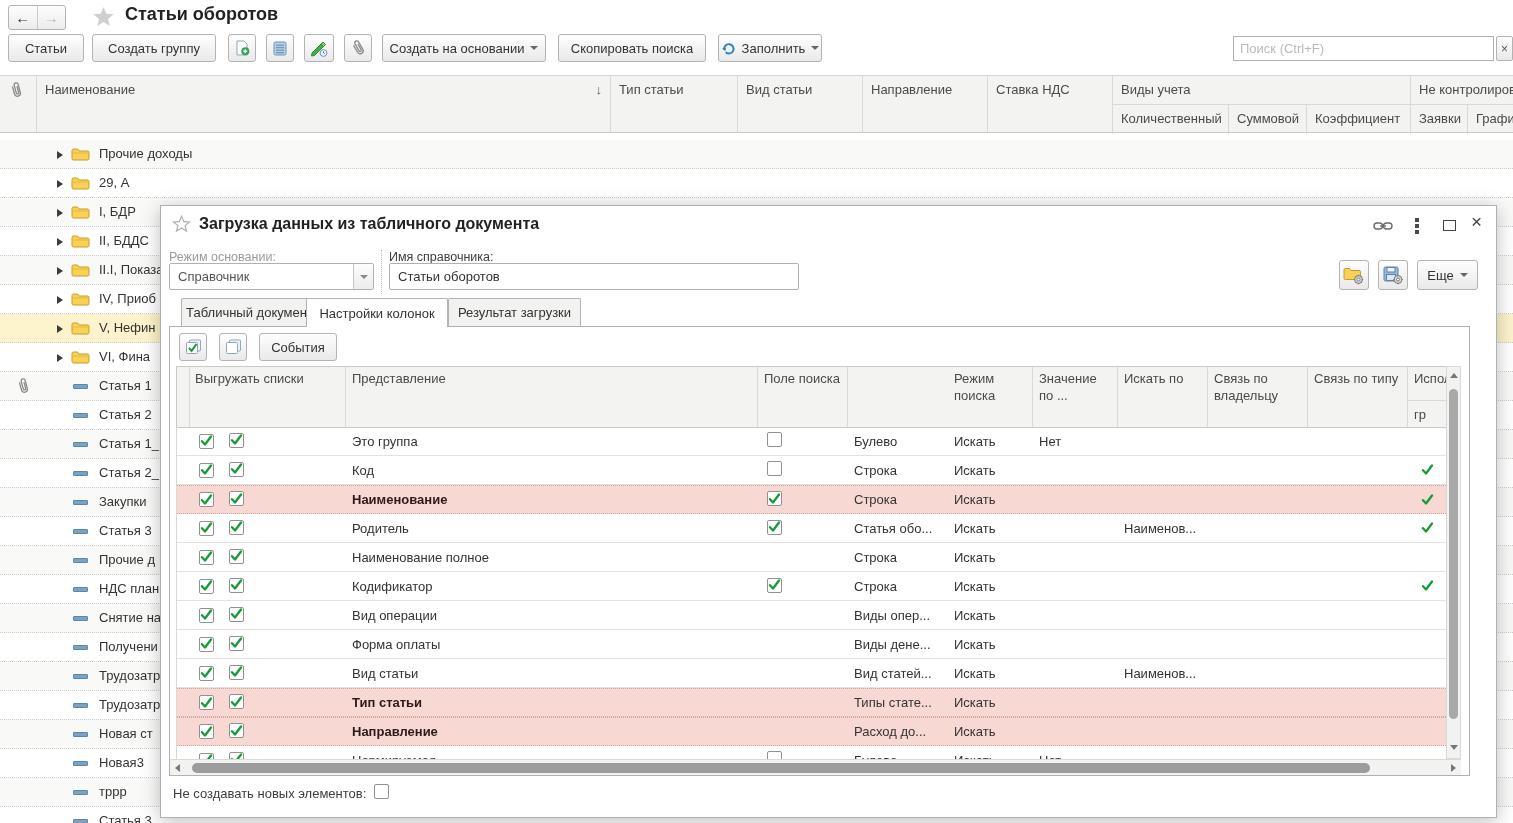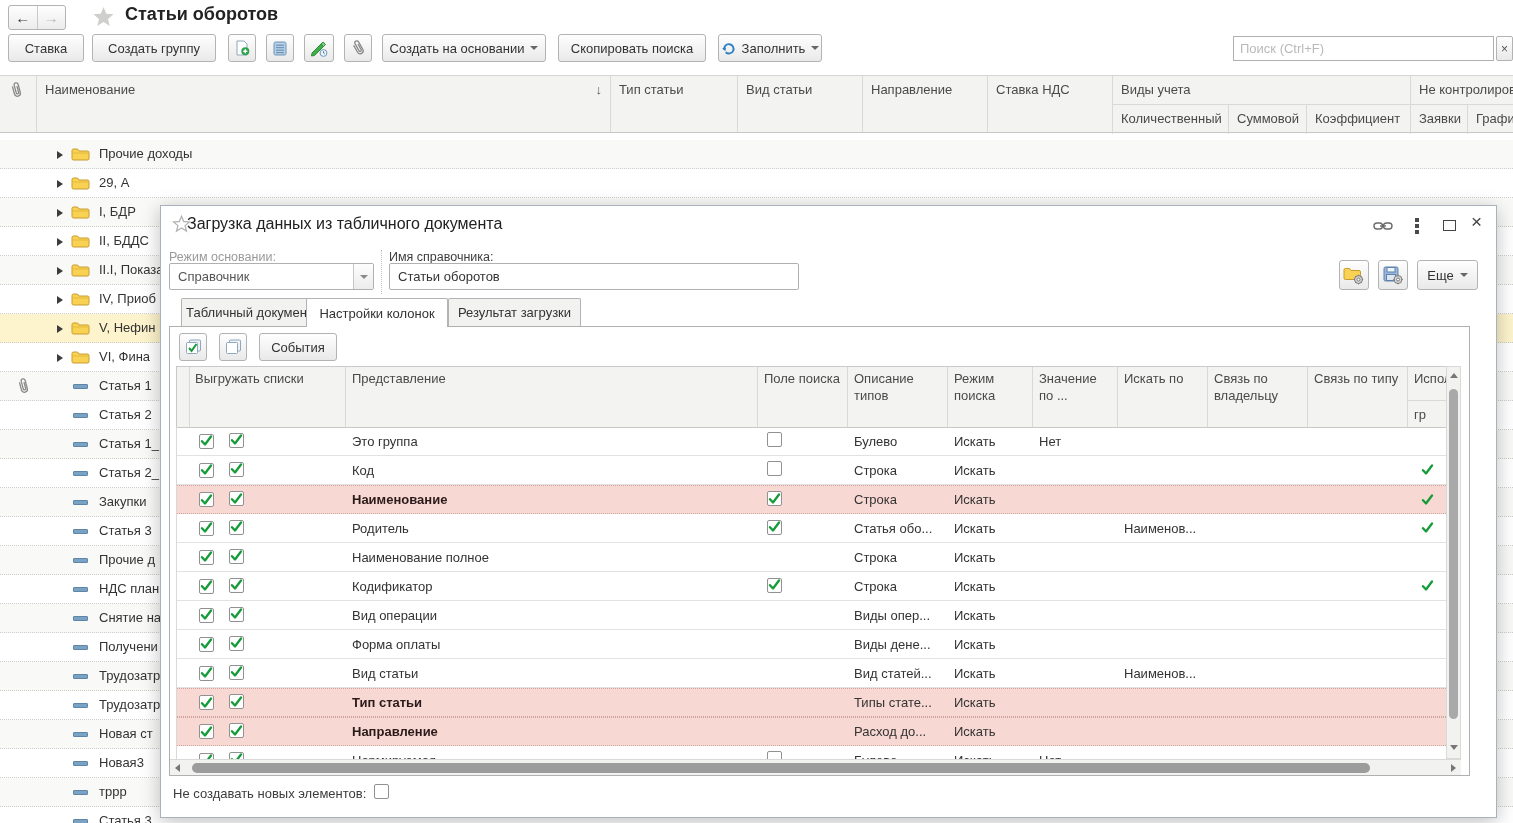--- a/index.html
+++ b/index.html
@@ -45,21 +45,21 @@
   .tarrow{position:absolute;left:57px;top:11px;width:0;height:0;border-top:4px solid transparent;
           border-bottom:4px solid transparent;border-left:6px solid #3c3c3c}
   .tfolder{position:absolute;left:71px;top:7px;line-height:0}
   .tdash{position:absolute;left:73px;top:12px;width:15px;height:5px;background:#79a2c3;
          border:1px solid #5d86a8;border-radius:1px;box-sizing:border-box}
   .tlabel{position:absolute;left:99px;top:6px;white-space:nowrap}
   .rowclip{position:absolute;left:16px;top:5px;line-height:0;transform:rotate(-15deg)}
   
   .dialog{left:160px;top:205px;width:1337px;height:613px;background:#fff;border:1px solid #a9b2ba;
           box-shadow:0 4px 18px rgba(0,0,0,.25);box-sizing:border-box;z-index:10}
-  .dlg-title{left:26px;top:9px;font-size:16px;font-weight:normal;color:#222}
+  .dlg-title{left:38px;top:9px;font-size:16px;font-weight:bold;color:#222}
   .dlg-star{left:11px;top:9px;line-height:0}
   .kebab{left:1254px;top:12px;width:4px}
   .kebab i{display:block;width:3.5px;height:3.5px;background:#4a4a4a;margin-bottom:2.5px}
   .maxbox{left:1282px;top:14px;width:13px;height:11px;border:1.5px solid #444;box-sizing:border-box}
   .closex{left:1310px;top:5px;font-size:19px;color:#444}
   .flabel{position:absolute;font-size:12.5px}
   .input{position:absolute;border:1px solid #b0b0b0;border-radius:2px;box-sizing:border-box;height:27px;
          display:flex;align-items:center;padding:0 8px;background:#fff}
   .combo-arrow{position:absolute;right:0;top:0;width:19px;height:100%;border-left:1px solid #c6c6c6;
                background:linear-gradient(#fdfdfd,#ececec);display:flex;align-items:center;justify-content:center}
@@ -106,21 +106,21 @@
   <span class="nav-fwd">→</span>
 </div>
 <span class="abs" style="left:92px;top:6px;line-height:0">
   <svg width="23" height="22" viewBox="0 0 22 21">
       <path d="M11 1l2.7 6.4 6.9.5-5.3 4.5 1.7 6.7-6-3.7-6 3.7 1.7-6.7L1.4 7.9l6.9-.5z" fill="#cfcfcd"></path>
     </svg>
 </span>
 <div class="abs page-title">Статьи оборотов</div>
 
 <div class="btn" style="left:8px;top:34px;width:76px;height:28px">
-    <span>Ставка</span>
+    <span>Статьи</span>
   </div>
 <div class="btn" style="left:92px;top:34px;width:124px;height:28px">
     <span>Создать группу</span>
   </div>
 <div class="btn" style="left:228px;top:34px;width:28px;height:28px">
   <span style="line-height:0"><svg width="16" height="16" viewBox="0 0 16 16">
         <path d="M3 1h7l3 3v11H3z" fill="#fff" stroke="#8fa8bc"></path>
         <circle cx="11.3" cy="11.3" r="4" fill="#2ea44f"></circle>
         <path d="M11.3 9.3v4M9.3 11.3h4" stroke="#fff" stroke-width="1.4"></path>
       </svg></span>
@@ -397,21 +397,20 @@
     </div>
     <div class="btn" style="left:89px;top:6px;width:78px;height:28px;position:absolute">
         <span>События</span>
       </div>
 
     <div class="dth">
       <div class="dthc" style="grid-column:1"></div>
       <div class="dthc" style="grid-column:2/4">Выгружать  списки</div>
       <div class="dthc" style="grid-column:4">Представление</div>
       <div class="dthc" style="grid-column:5">Поле поиска</div>
-      <div class="dthc" style="grid-column:6">Описание типов</div>
       <div class="dthc" style="grid-column:7">Режим поиска</div>
       <div class="dthc" style="grid-column:8">Значение по ...</div>
       <div class="dthc" style="grid-column:9">Искать по</div>
       <div class="dthc" style="grid-column:10">Связь по владельцу</div>
       <div class="dthc" style="grid-column:11">Связь по типу</div>
       <div class="dthc" style="grid-column:12;padding:0;border-right:none">
         <div class="usage-top">Испол</div>
         <div class="usage-sub">гр</div>
       </div>
     </div>

